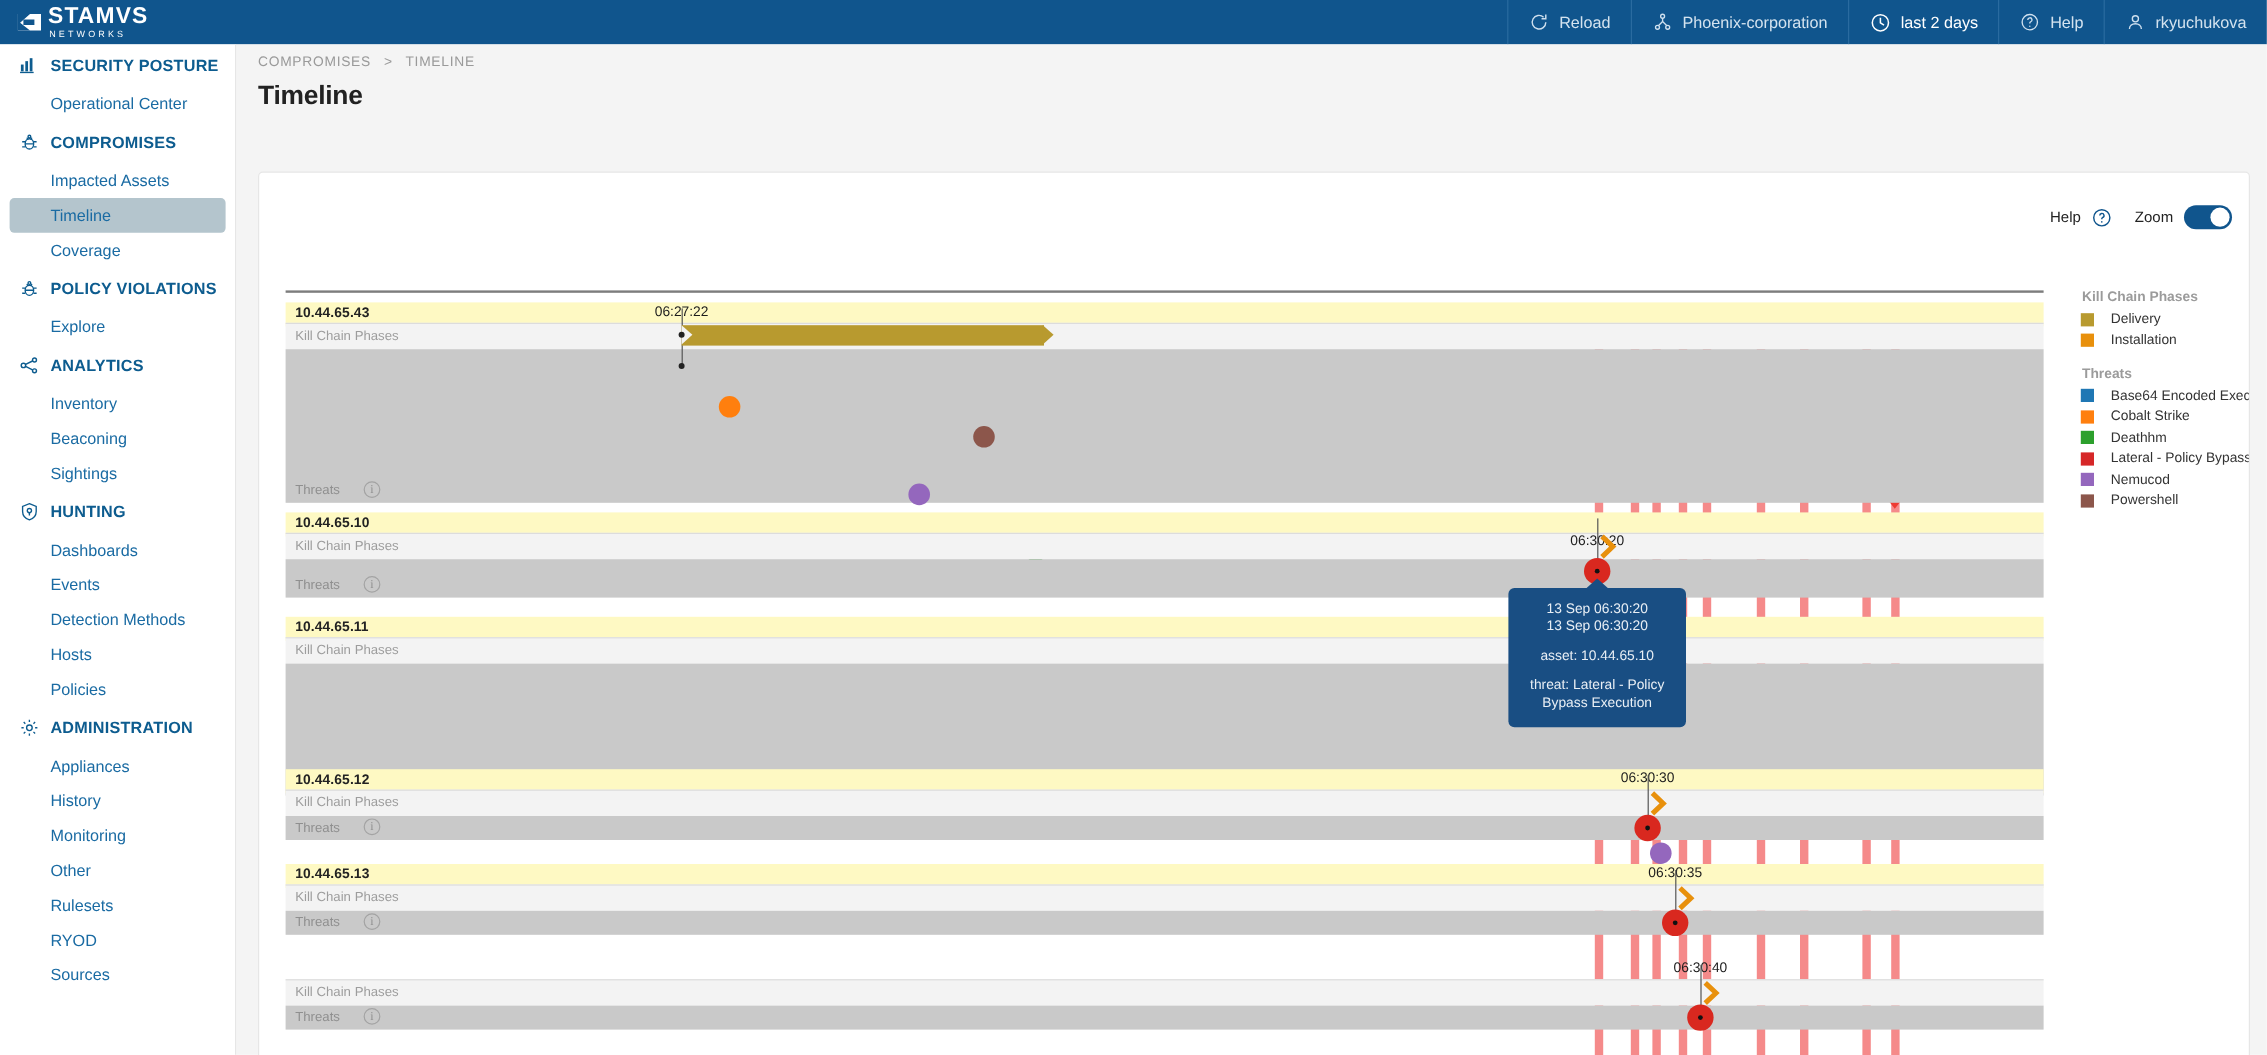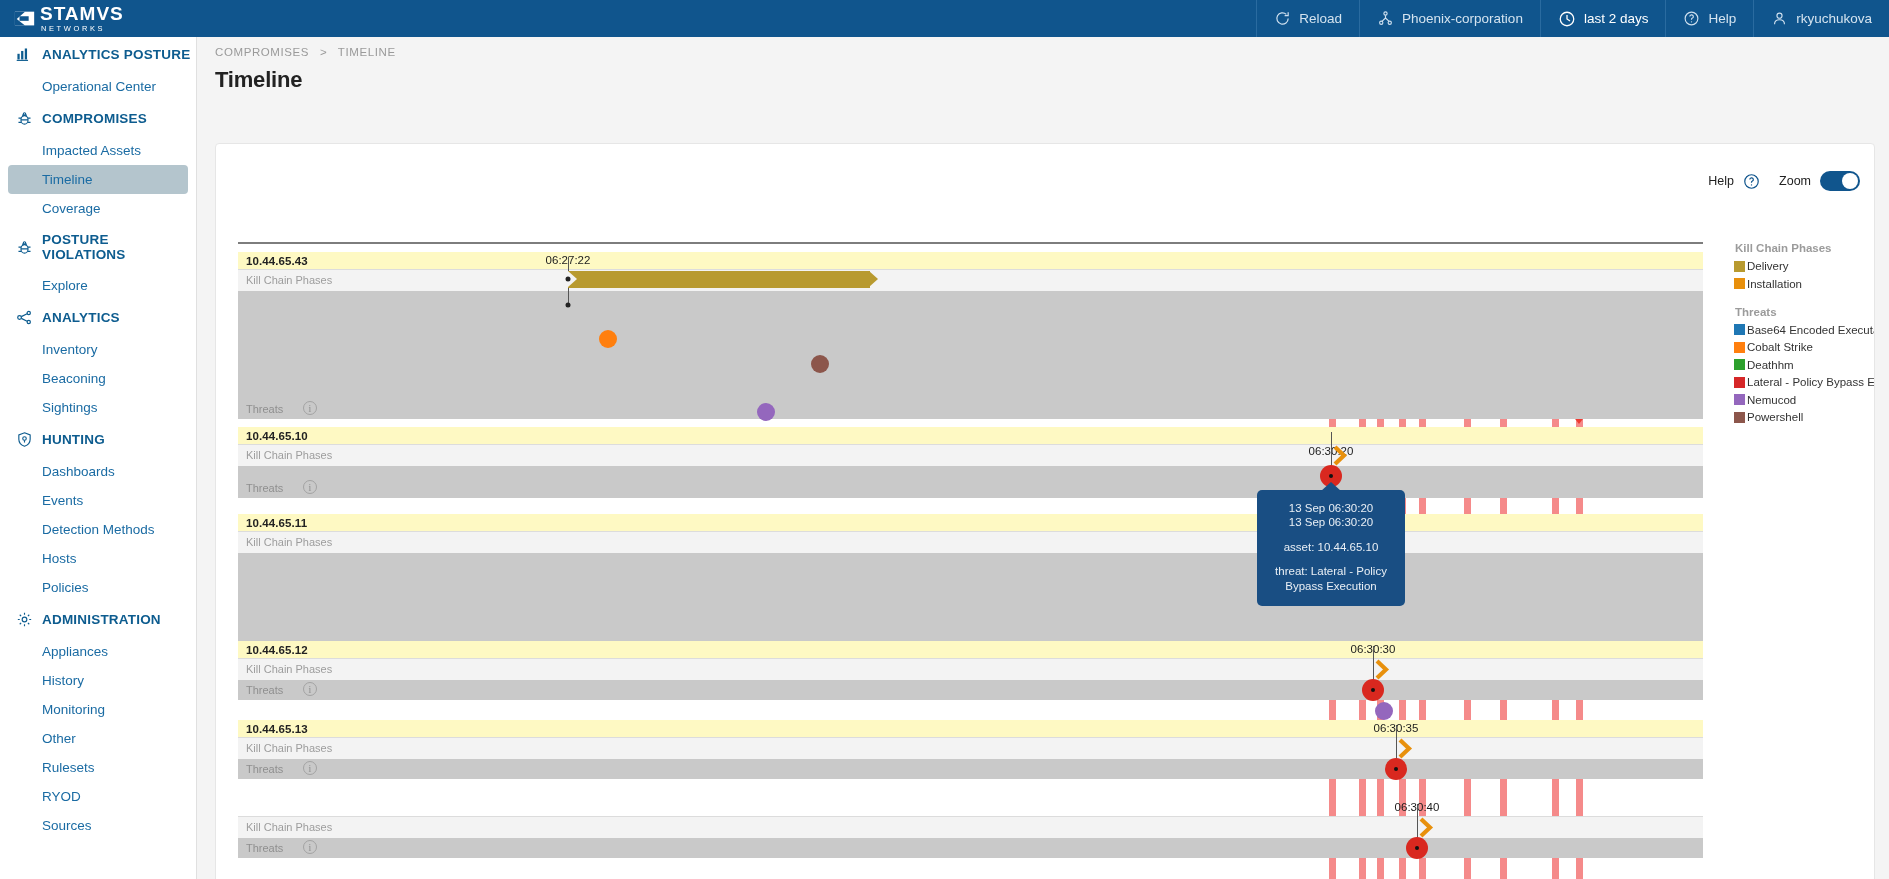--- a/index.html
+++ b/index.html
@@ -99,21 +99,21 @@
   .chart-top-rule{
     position:absolute; left:0; top:0; width:1465px; height:2px; background:#7d7d7d;
   }
   .legend{
     position:absolute; left:1518px; top:98px; width:140px;
   }
   .legend-head{
     font-size:11.5px; color:#9b9b9b; font-weight:bold; margin:0 0 6px 1px;
   }
   .legend-head.second{ margin-top:16px; }
-  .legend-row{ display:flex; align-items:center; gap:2px; margin-bottom:5.5px; }
+  .legend-row{ display:flex; align-items:center; gap:14px; margin-bottom:5.5px; }
   .legend-sw{ width:11px;height:11px; flex:0 0 auto; }
   .legend-txt{ font-size:11.5px; color:#333; white-space:nowrap; }
   .grp-head{
     position:absolute; left:0; top:0; width:1465px; height:20px;
     background:#fef9c3;
   }
   .grp-asset{
     position:absolute; left:8px; top:3px;
     font-size:11.5px; color:#222; font-weight:bold; letter-spacing:.1px;
   }
@@ -264,21 +264,21 @@
 </div>
 
 <div class="sidebar" id="sidebar">
     <div class="nav-group">
       <svg class="gicon" viewBox="0 0 24 24" fill="#0d5c8f">
         <rect x="2" y="11" width="3.2" height="8"></rect>
         <rect x="7.2" y="7" width="3.2" height="12"></rect>
         <rect x="12.4" y="3.5" width="3.2" height="15.5"></rect>
         <rect x="1" y="19.5" width="16" height="1.6"></rect>
       </svg>
-      <span>ANALYTICS POSTURE</span>
+      <span>SECURITY POSTURE</span>
     </div>
     <div class="nav-item"><span>Operational Center</span></div>
     <div class="nav-group">
       <svg class="gicon" viewBox="0 0 24 24" fill="#0d5c8f">
         <g fill="none" stroke="#0d5c8f" stroke-width="1.6">
           <ellipse cx="12" cy="14" rx="5" ry="6"></ellipse>
           <path d="M7 14h10M9 6.5l1.6 2.4M15 6.5l-1.6 2.4M3.5 11.5h3.6M3.5 17.5h3.8M20.5 11.5h-3.6M20.5 17.5h-3.8"></path>
           <circle cx="12" cy="5.4" r="1.6"></circle>
         </g>
       </svg>
@@ -288,21 +288,21 @@
     <div class="nav-item selected"><span>Timeline</span></div>
     <div class="nav-item"><span>Coverage</span></div>
     <div class="nav-group">
       <svg class="gicon" viewBox="0 0 24 24" fill="#0d5c8f">
         <g fill="none" stroke="#0d5c8f" stroke-width="1.6">
           <ellipse cx="12" cy="14" rx="5" ry="6"></ellipse>
           <path d="M7 14h10M9 6.5l1.6 2.4M15 6.5l-1.6 2.4M3.5 11.5h3.6M3.5 17.5h3.8M20.5 11.5h-3.6M20.5 17.5h-3.8"></path>
           <circle cx="12" cy="5.4" r="1.6"></circle>
         </g>
       </svg>
-      <span>POSTURE VIOLATIONS</span>
+      <span>POLICY VIOLATIONS</span>
     </div>
     <div class="nav-item"><span>Explore</span></div>
     <div class="nav-group">
       <svg class="gicon" viewBox="0 0 24 24" fill="#0d5c8f">
         <g fill="none" stroke="#0d5c8f" stroke-width="1.7">
           <circle cx="5" cy="12" r="2.6"></circle>
           <circle cx="18" cy="5.6" r="2.3"></circle>
           <circle cx="18" cy="18.4" r="2.3"></circle>
           <path d="M7.5 10.8 15.7 6.8M7.5 13.2l8.2 4"></path>
         </g>

